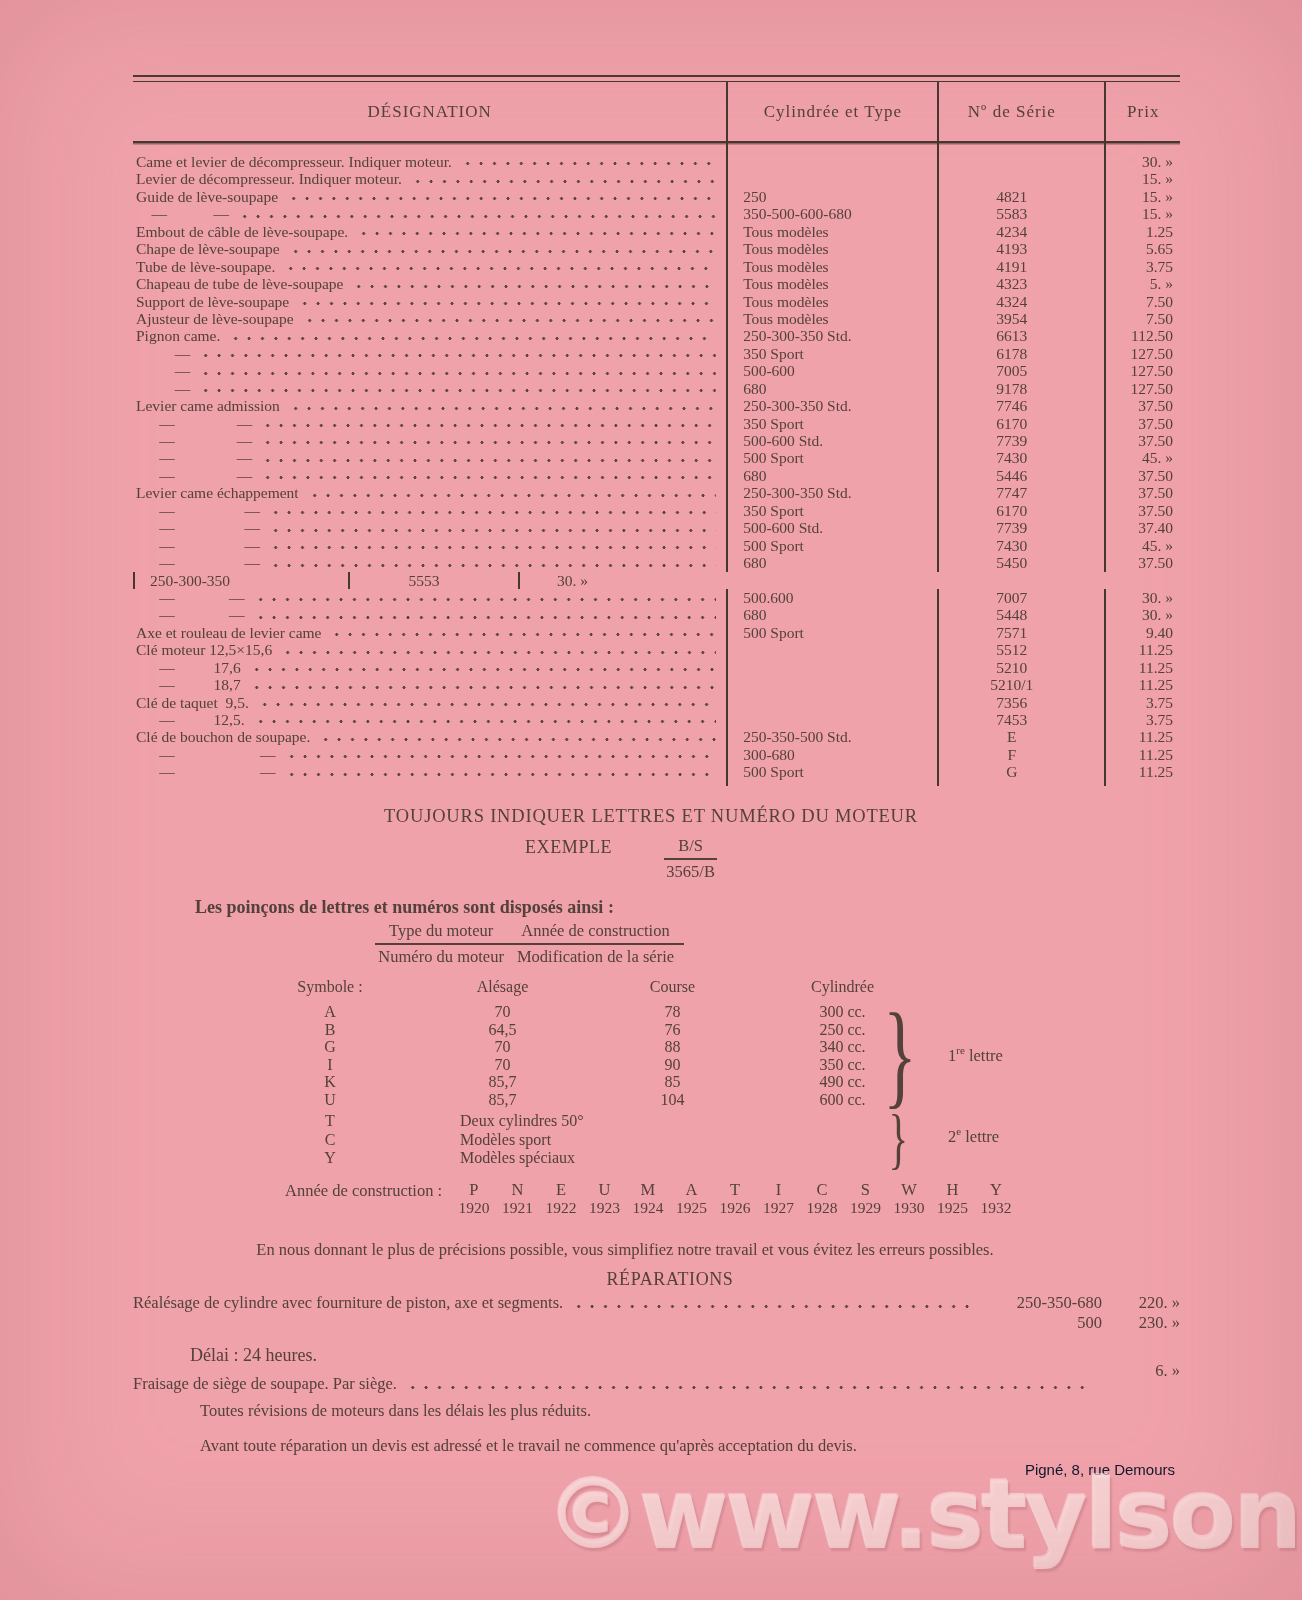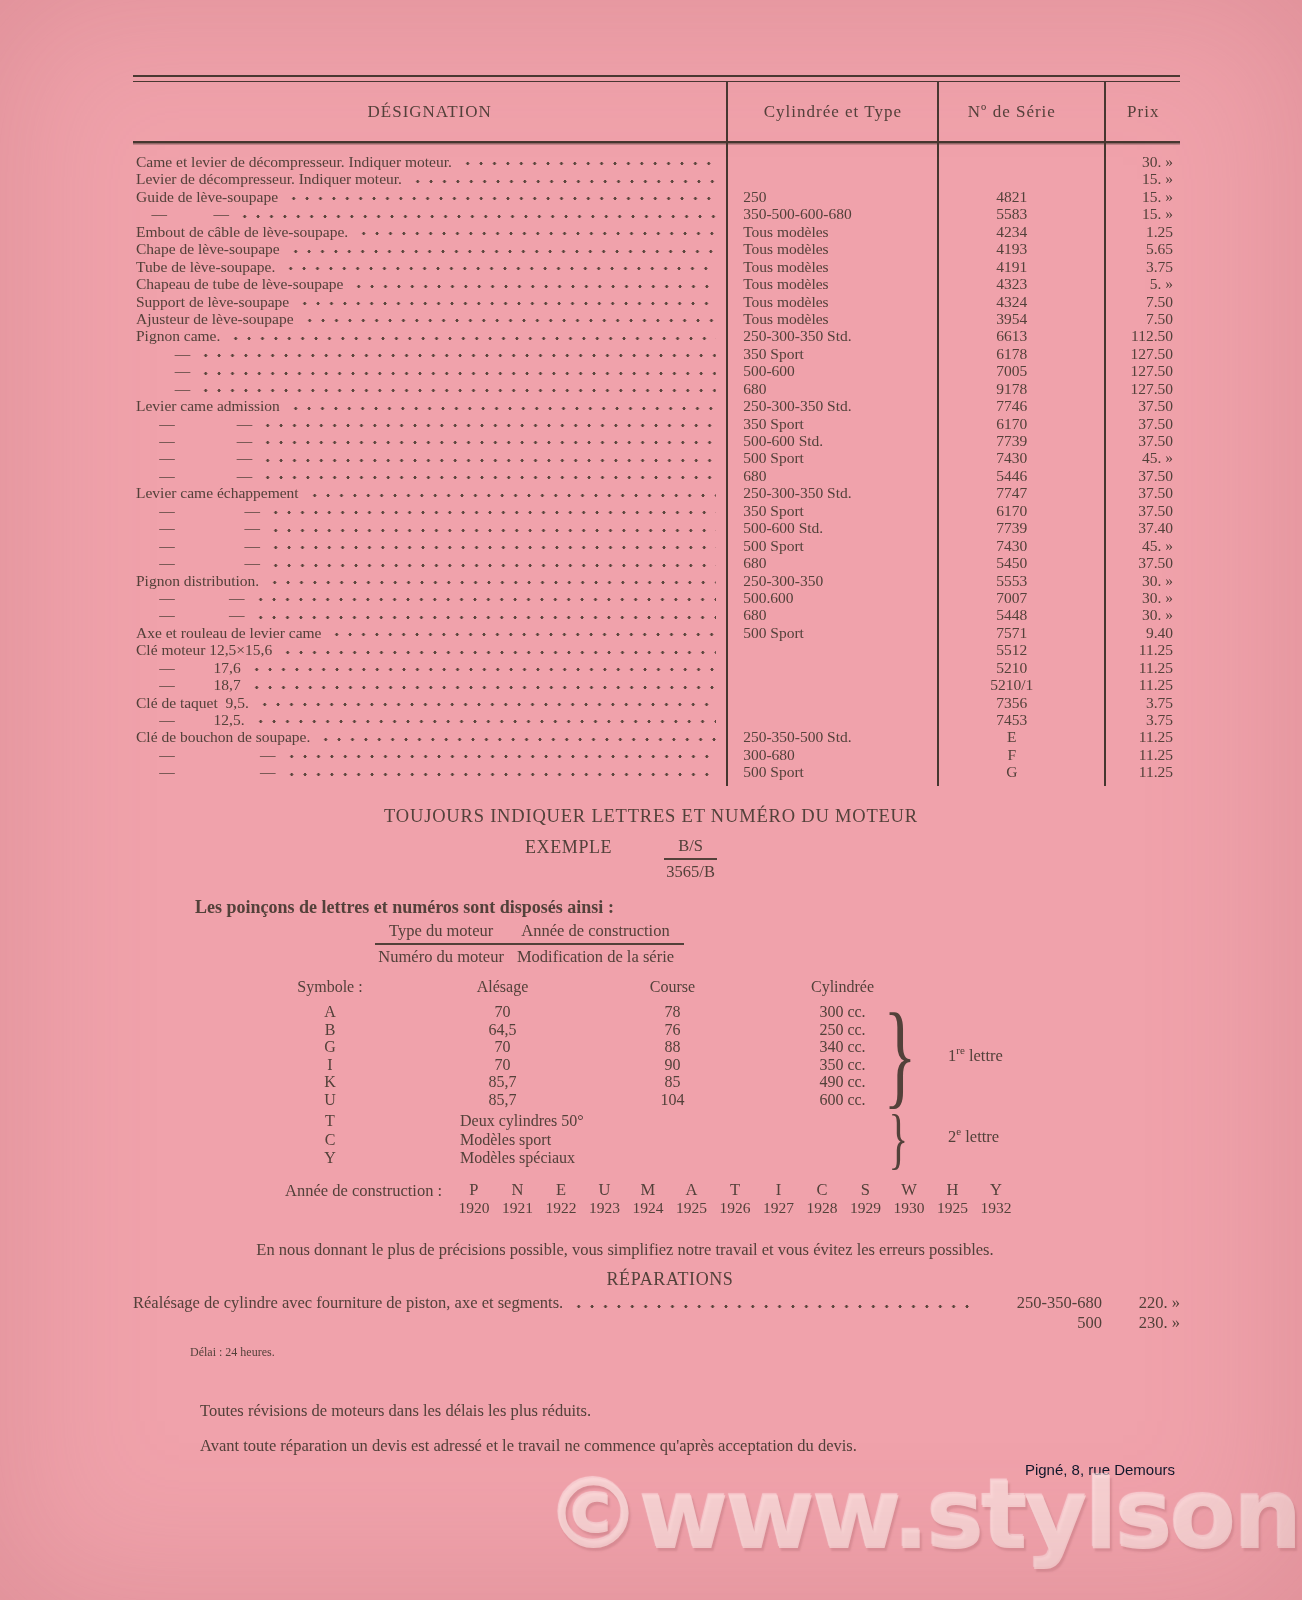--- a/index.html
+++ b/index.html
@@ -76,21 +76,21 @@
   .yy{font-size:15.5px;line-height:17px;}
 
   
   .precision{position:absolute;top:1240px;left:0;width:1250px;text-align:center;font-size:16.5px;}
   .rep-title{position:absolute;top:1269px;left:0;width:1340px;text-align:center;font-size:18px;letter-spacing:.6px;}
   .realesage{position:absolute;top:1293px;left:133px;width:1047px;font-size:16.5px;}
   .real-line1{display:flex;height:20px;line-height:20px;}
   .real-line2{display:flex;justify-content:flex-end;height:20px;line-height:20px;}
   .models-col{width:120px;text-align:right;}
   .price-col{width:78px;text-align:right;}
-  .delai{position:absolute;top:1345px;left:190px;font-size:12px;}
+  .delai{position:absolute;top:1345px;left:190px;font-size:18px;}
   .fraisage{position:absolute;top:1374px;left:133px;width:1047px;display:flex;font-size:16.5px;height:20px;line-height:20px;}
   .fraisage .price-col{position:relative;top:-13px;}
   .revisions{position:absolute;top:1401px;left:200px;font-size:16.5px;}
   .devis{position:absolute;top:1436px;left:200px;font-size:16.5px;}
   .printer{position:absolute;top:1461px;right:127px;font-size:15px;
     font-family:"Liberation Sans","DejaVu Sans",sans-serif;color:#0f172a;}
   .watermark{position:absolute;top:1458px;left:545px;white-space:nowrap;
     font-family:"DejaVu Sans","Liberation Sans",sans-serif;font-weight:bold;
     font-size:97px;letter-spacing:-3px;
     color:rgba(250,216,216,.82);
@@ -329,24 +329,20 @@
         <div class="trow">
         <div class="c-des">
           <span class="des-text">  —     —</span>
           <span class="leader"></span>
         </div>
         <div class="c-cyl">680</div>
         <div class="c-ser">5450</div>
         <div class="c-prix">37.50</div>
       </div>
         <div class="trow">
-        <div class="c-des">
-          <span class="des-text">Pignon distribution.</span>
-          <span class="leader"></span>
-        </div>
         <div class="c-cyl">250-300-350</div>
         <div class="c-ser">5553</div>
         <div class="c-prix">30. »</div>
       </div>
         <div class="trow">
         <div class="c-des">
           <span class="des-text">  —    —</span>
           <span class="leader"></span>
         </div>
         <div class="c-cyl">500.600</div>
@@ -613,19 +609,24 @@
       <span class="price-col">220. »</span>
     </div>
     <div class="real-line2">
       <span class="models-col">500</span>
       <span class="price-col">230. »</span>
     </div>
   </div>
 
   <div class="delai">Délai : 24 heures.</div>
 
+  <div class="fraisage">
+    <span>Fraisage de siège de soupape. Par siège.</span>
+    <span class="leader"></span>
+    <span class="price-col">6. »</span>
+  </div>
 
   <div class="revisions">Toutes révisions de moteurs dans les délais les plus réduits.</div>
   <div class="devis">Avant toute réparation un devis est adressé et le travail ne commence qu'après acceptation du devis.</div>
   <div class="printer">Pigné, 8, rue Demours</div>
   <div class="watermark">©www.stylson.net</div>
 
 </div>
 
 </body></html>

